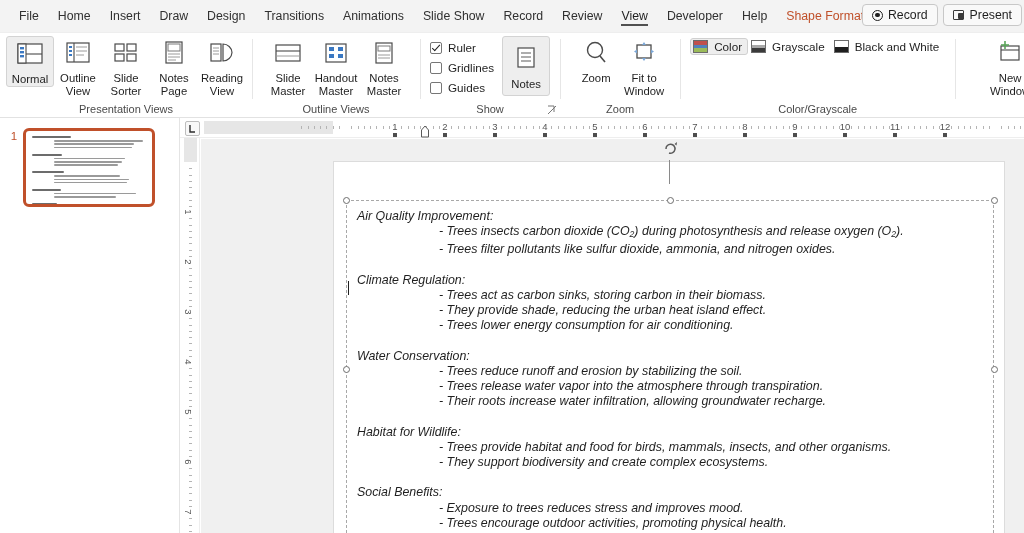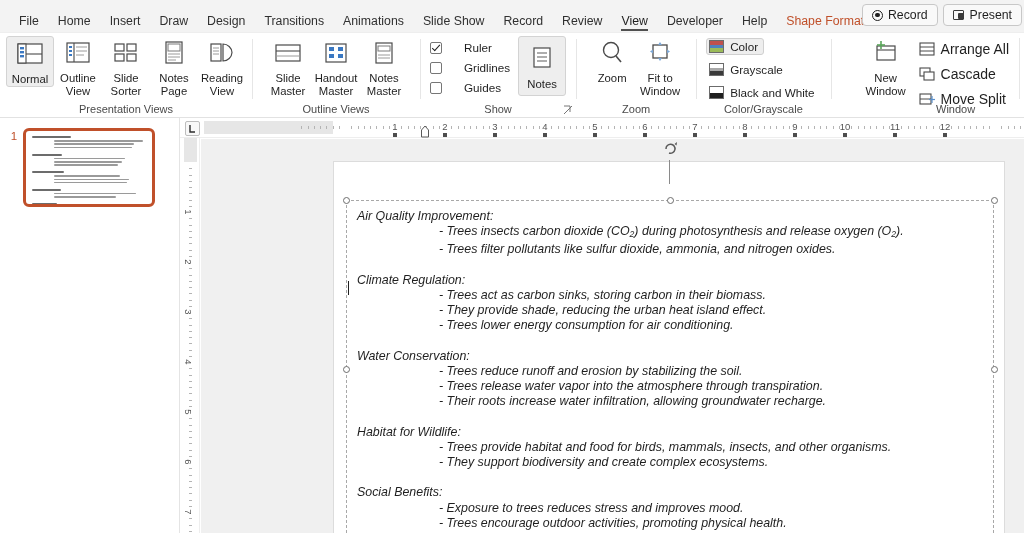--- a/index.html
+++ b/index.html
@@ -11,21 +11,21 @@
     background: #ffffff;
     -webkit-font-smoothing: antialiased;
   }
   #app { position: relative; width: 1024px; height: 533px; background: #fff; }
 
   
   .menubar {
     position: relative;
     height: 33px;
     background: #f3f3f3;
-    display: flex; align-items: flex-end;
+    display: flex; align-items: center;
     padding-left: 10px;
     border-bottom: 1px solid #eeeeee;
   }
   .menu-item {
     font-size: 12.3px; color: #303030;
     padding: 4px 9px; margin-right: 1px;
     border-radius: 3px; cursor: default;
     white-space: nowrap;
   }
   .menu-item.active { color: #1f1f1f; position: relative; }
@@ -85,21 +85,21 @@
   }
   .bigbtn {
     width: 48px; display: flex; flex-direction: column; align-items: center;
     padding: 3px 1px 0; border-radius: 3px; cursor: default;
   }
   .bigbtn.sel { background: #eeeeee; border: 1px solid #d3d3d3; }
   .bigbtn .lbl { font-size: 11.3px; color: #1f1f1f; text-align: center; line-height: 1.15; margin-top: 3px; }
   .ico { width: 32px; height: 30px; display: block; }
 
   
-  .checkrow { display: flex; align-items: center; gap: 22px; margin-bottom: 7px; cursor: default; }
+  .checkrow { display: flex; align-items: center; gap: 6px; margin-bottom: 7px; cursor: default; }
   .cbox {
     width: 12px; height: 12px; border: 1px solid #767676;
     background: #fff; border-radius: 2px; position: relative; flex: none;
   }
   .cbox.on::after {
     content: ""; position: absolute; left: 3.4px; top: 0.6px;
     width: 3.4px; height: 7px; border: solid #1f1f1f;
     border-width: 0 1.5px 1.5px 0; transform: rotate(43deg);
   }
   .checkrow .t { font-size: 11.7px; color: #1f1f1f; }
@@ -383,21 +383,21 @@
             <path d="M16 3 l-2 3 h4 z" fill="#7aa6d6"></path>
             <path d="M16 22 l-2 -3 h4 z" fill="#7aa6d6"></path>
           </svg>
           <span class="lbl"><span>Fit to</span><br><span>Window</span></span>
         </div>
       </div>
       <div class="rgroup-label">Zoom</div>
     </div>
 
     <div class="rgroup" style="padding-left:10px;padding-right:10px;">
-      <div class="rgroup-body" style="flex-direction:column;align-items:flex-start;padding-top:5px;">
+      <div class="rgroup-body" style="flex-direction:row;align-items:flex-start;padding-top:5px;">
         <div class="cgrow sel">
           <span class="swatch">
             <span style="flex:1;background:#c0504d;"></span>
             <span style="flex:1;background:#4f81bd;"></span>
             <span style="flex:1;background:#9bbb59;"></span>
           </span>
           <span class="t">Color</span>
         </div>
         <div class="cgrow">
           <span class="swatch">

